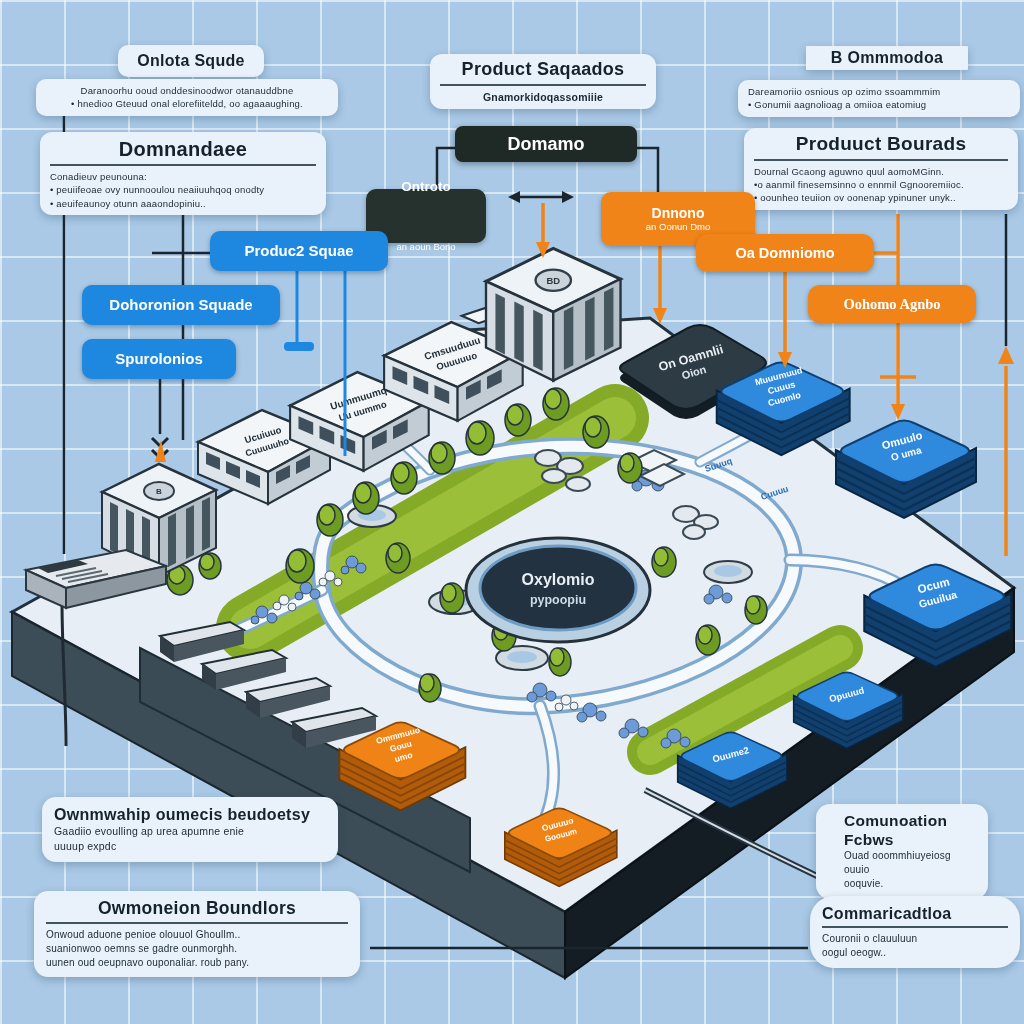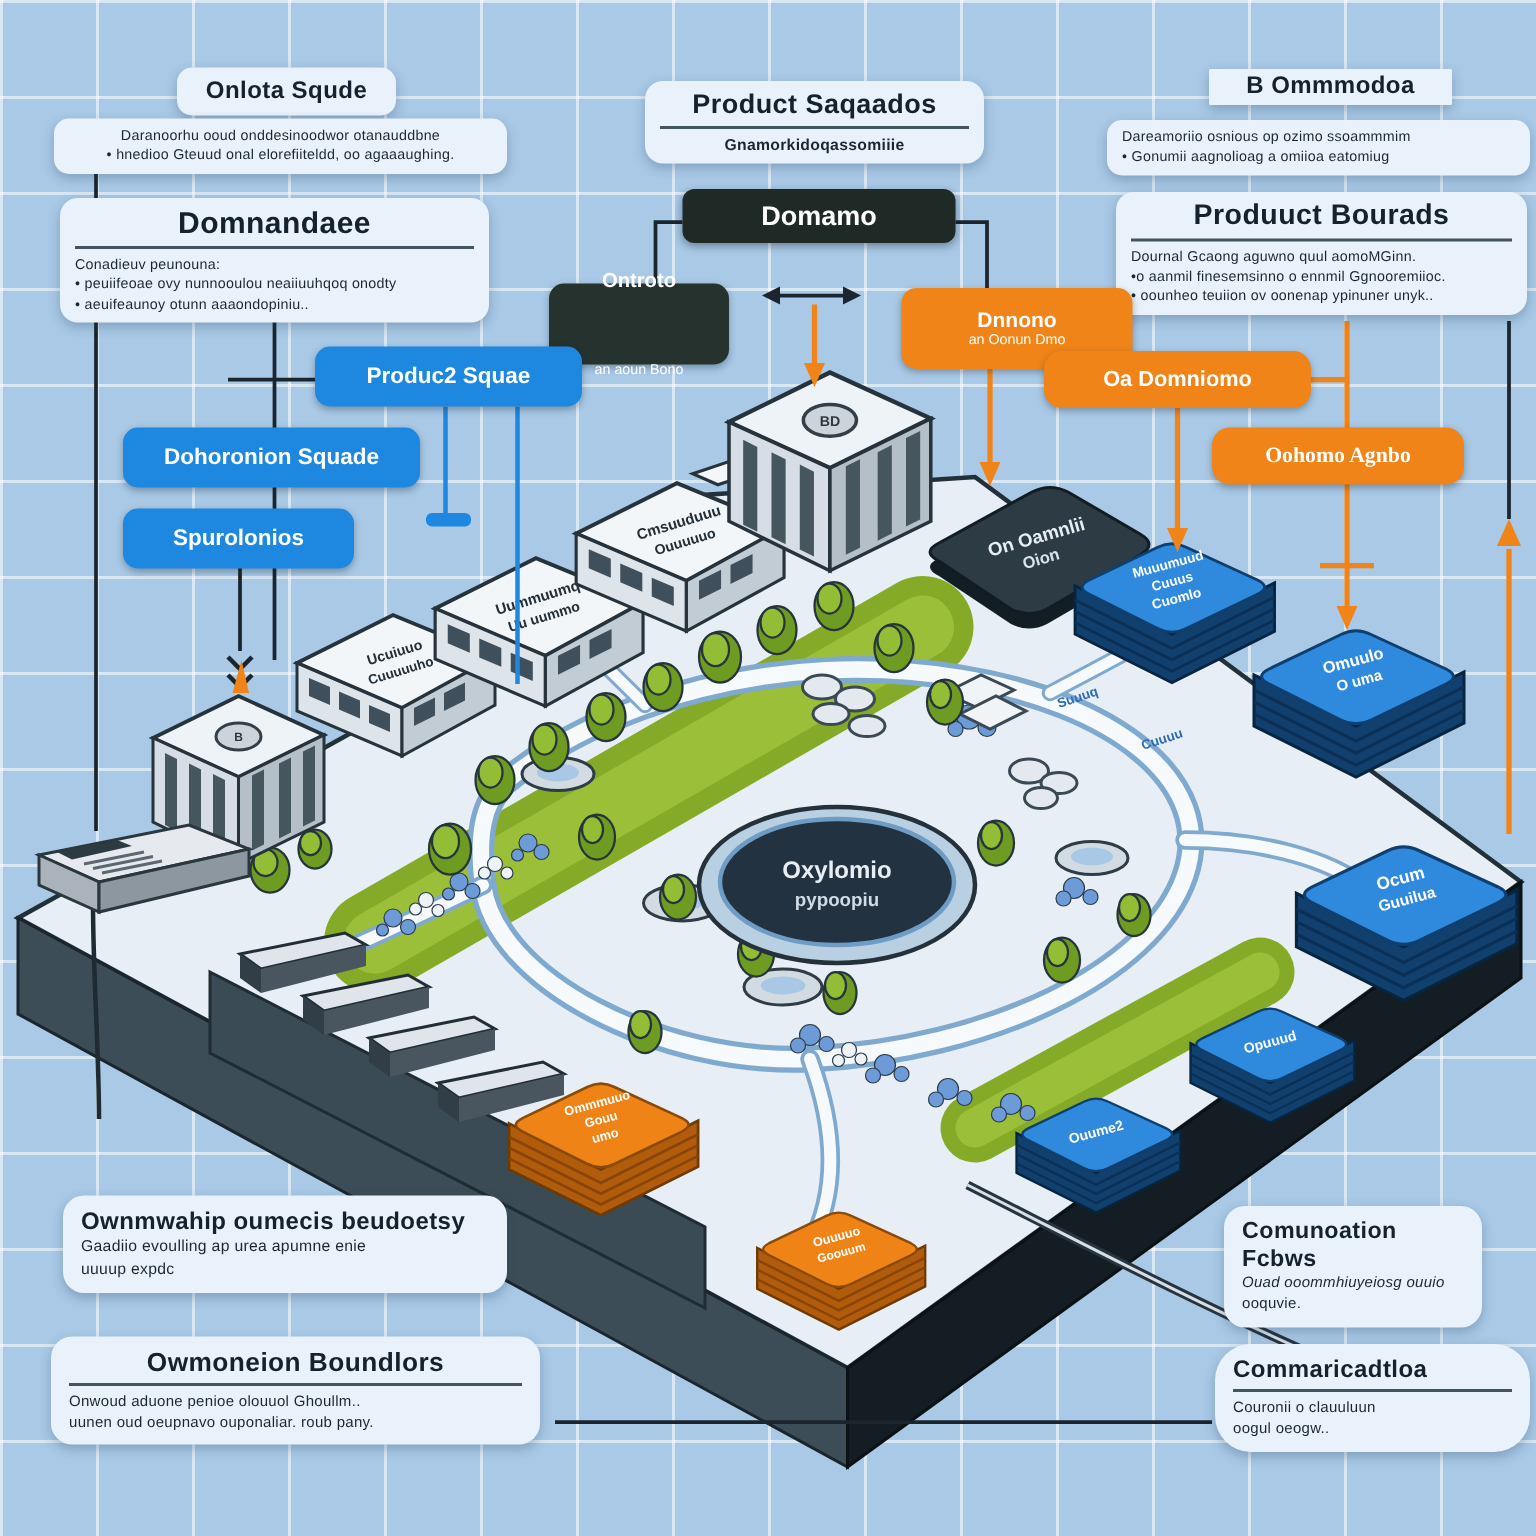--- a/index.html
+++ b/index.html
@@ -547,26 +547,27 @@
 
 <div class="callout" style="left:42px;top:797px;width:296px;border-radius:14px;padding:8px 12px;">
   <div class="c-title left" style="font-size:16px;">Ownmwahip oumecis beudoetsy</div>
   <div class="c-line" style="font-size:10.5px;">Gaadiio evoulling ap urea apumne enie</div>
   <div class="c-line" style="font-size:10.5px;">uuuup expdc</div>
 </div>
 
 <div class="callout" style="left:34px;top:891px;width:326px;border-radius:14px;padding:7px 12px;">
   <div class="c-title ul" style="font-size:17.5px;">Owmoneion Boundlors</div>
   <div class="c-line" style="font-size:10px;">Onwoud aduone penioe olouuol Ghoullm..</div>
+  <div class="c-line" style="font-size:10px;">suanionwoo oemns se gadre ounmorghh.</div>
   <div class="c-line" style="font-size:10px;">uunen oud oeupnavo ouponaliar. roub pany.</div>
 </div>
 
-<div class="callout" style="left:816px;top:804px;width:172px;border-radius:14px;padding:8px 12px;">
+<div class="callout" style="left:816px;top:804px;width:172px;border-radius:14px;padding:8px 28px;">
   <div class="c-title left" style="font-size:15.5px;">Comunoation Fcbws</div>
-  <div class="c-line" style="font-size:10px;font-style:italic;">Ouad ooommhiuyeiosg ouuio</div>
+  <div class="c-line" style="font-size:10px;">Ouad ooommhiuyeiosg ouuio</div>
   <div class="c-line" style="font-size:10px;">ooquvie.</div>
 </div>
 
 <div class="callout" style="left:810px;top:896px;width:210px;border-radius:24px;padding:8px 12px;">
   <div class="c-title left ul" style="font-size:16px;">Commaricadtloa</div>
   <div class="c-line" style="font-size:10px;">Couronii o clauuluun</div>
   <div class="c-line" style="font-size:10px;">oogul oeogw..</div>
 </div>
 
 </div>

